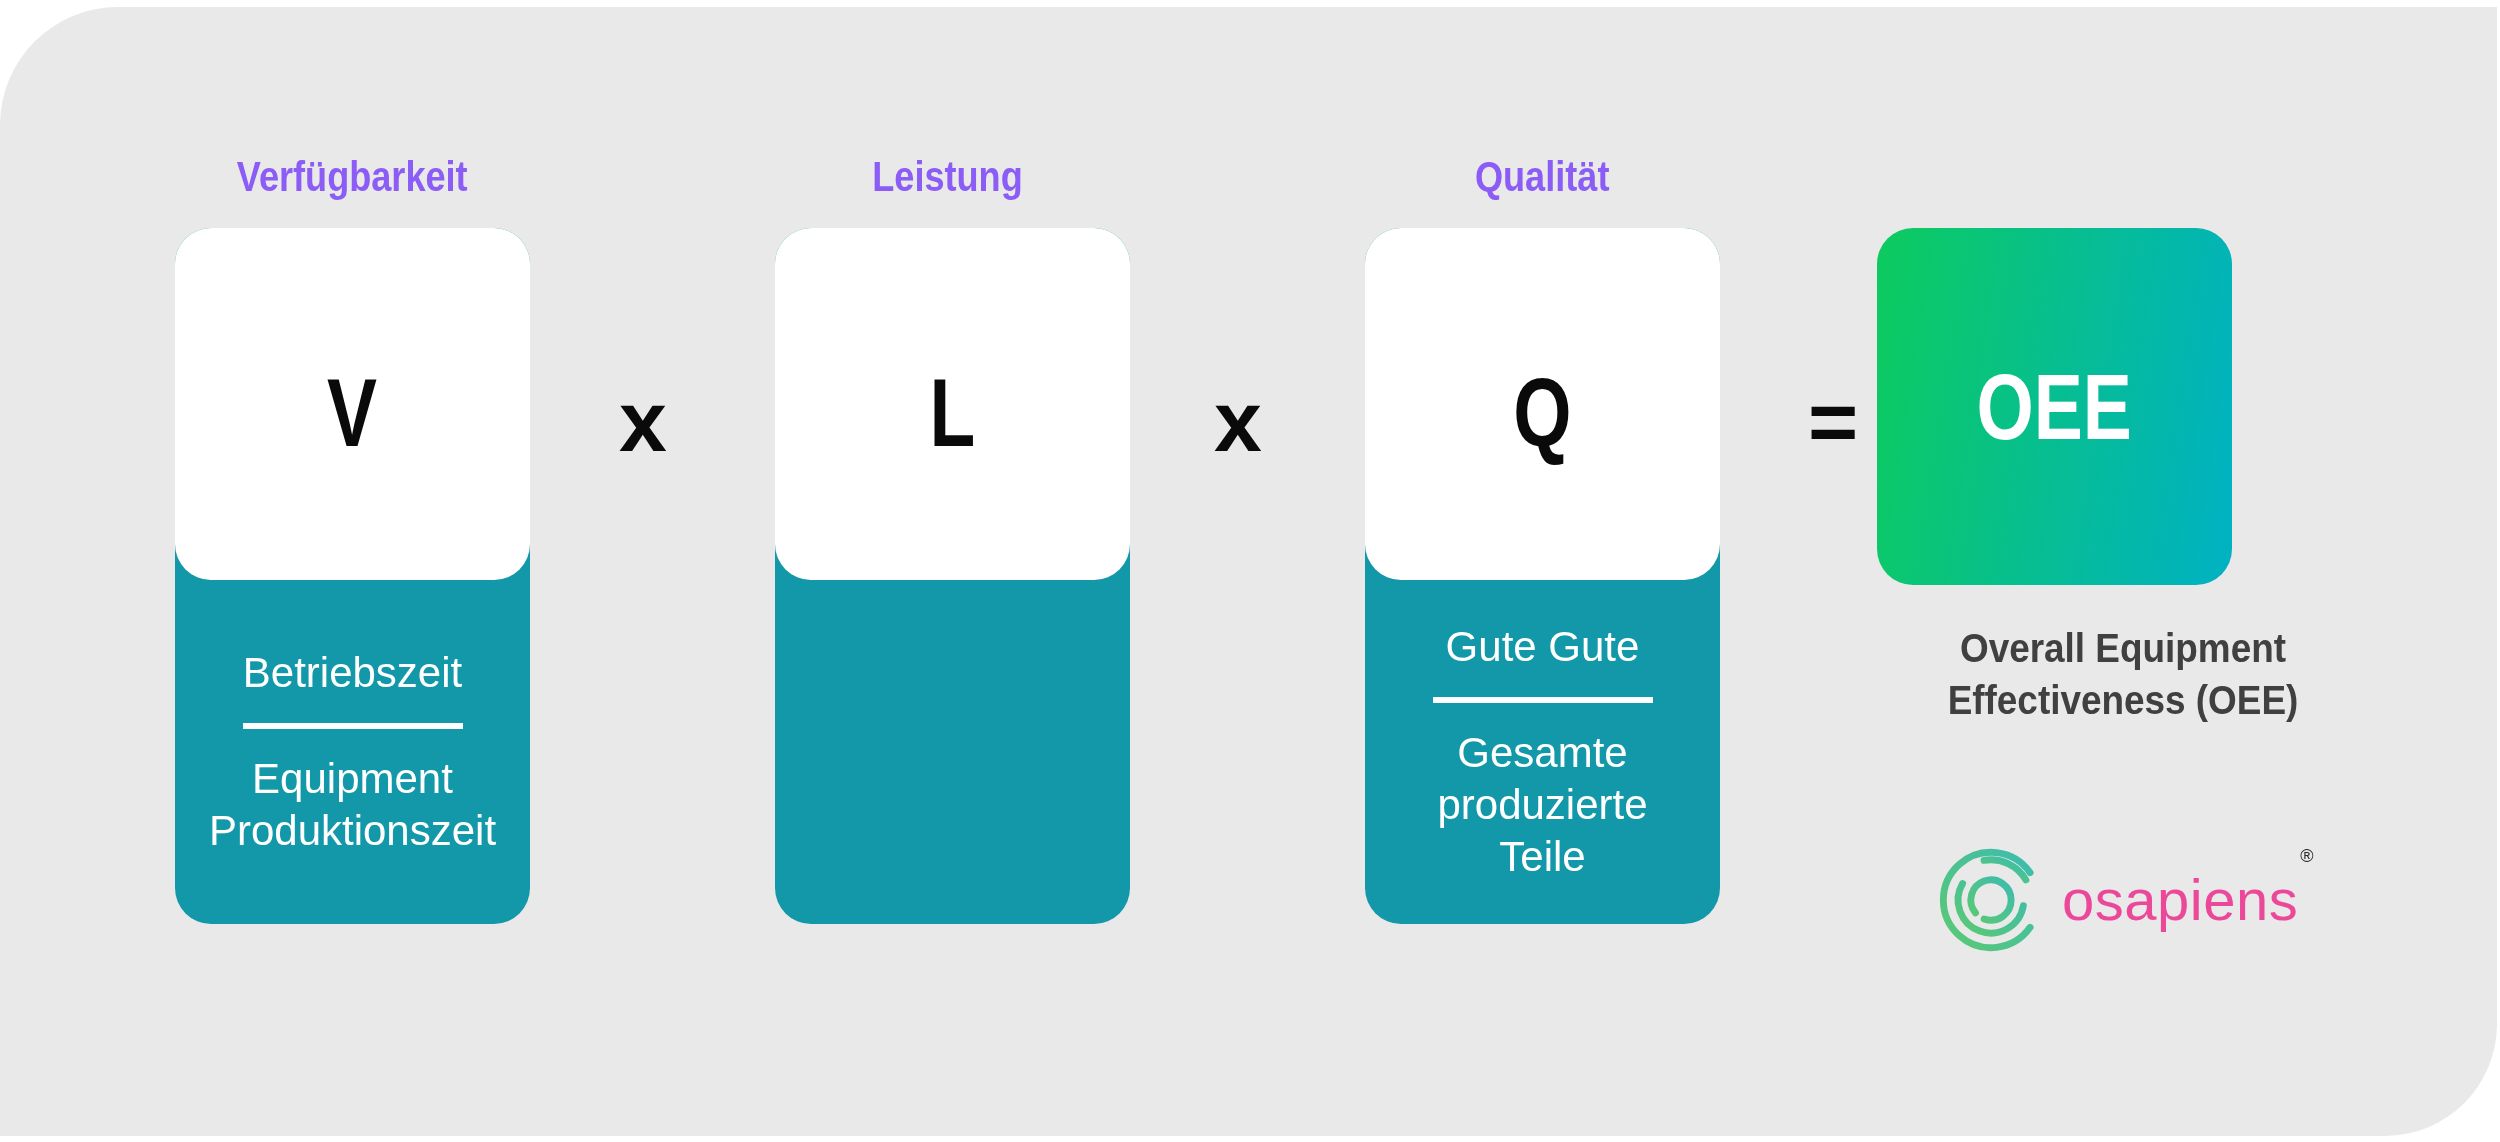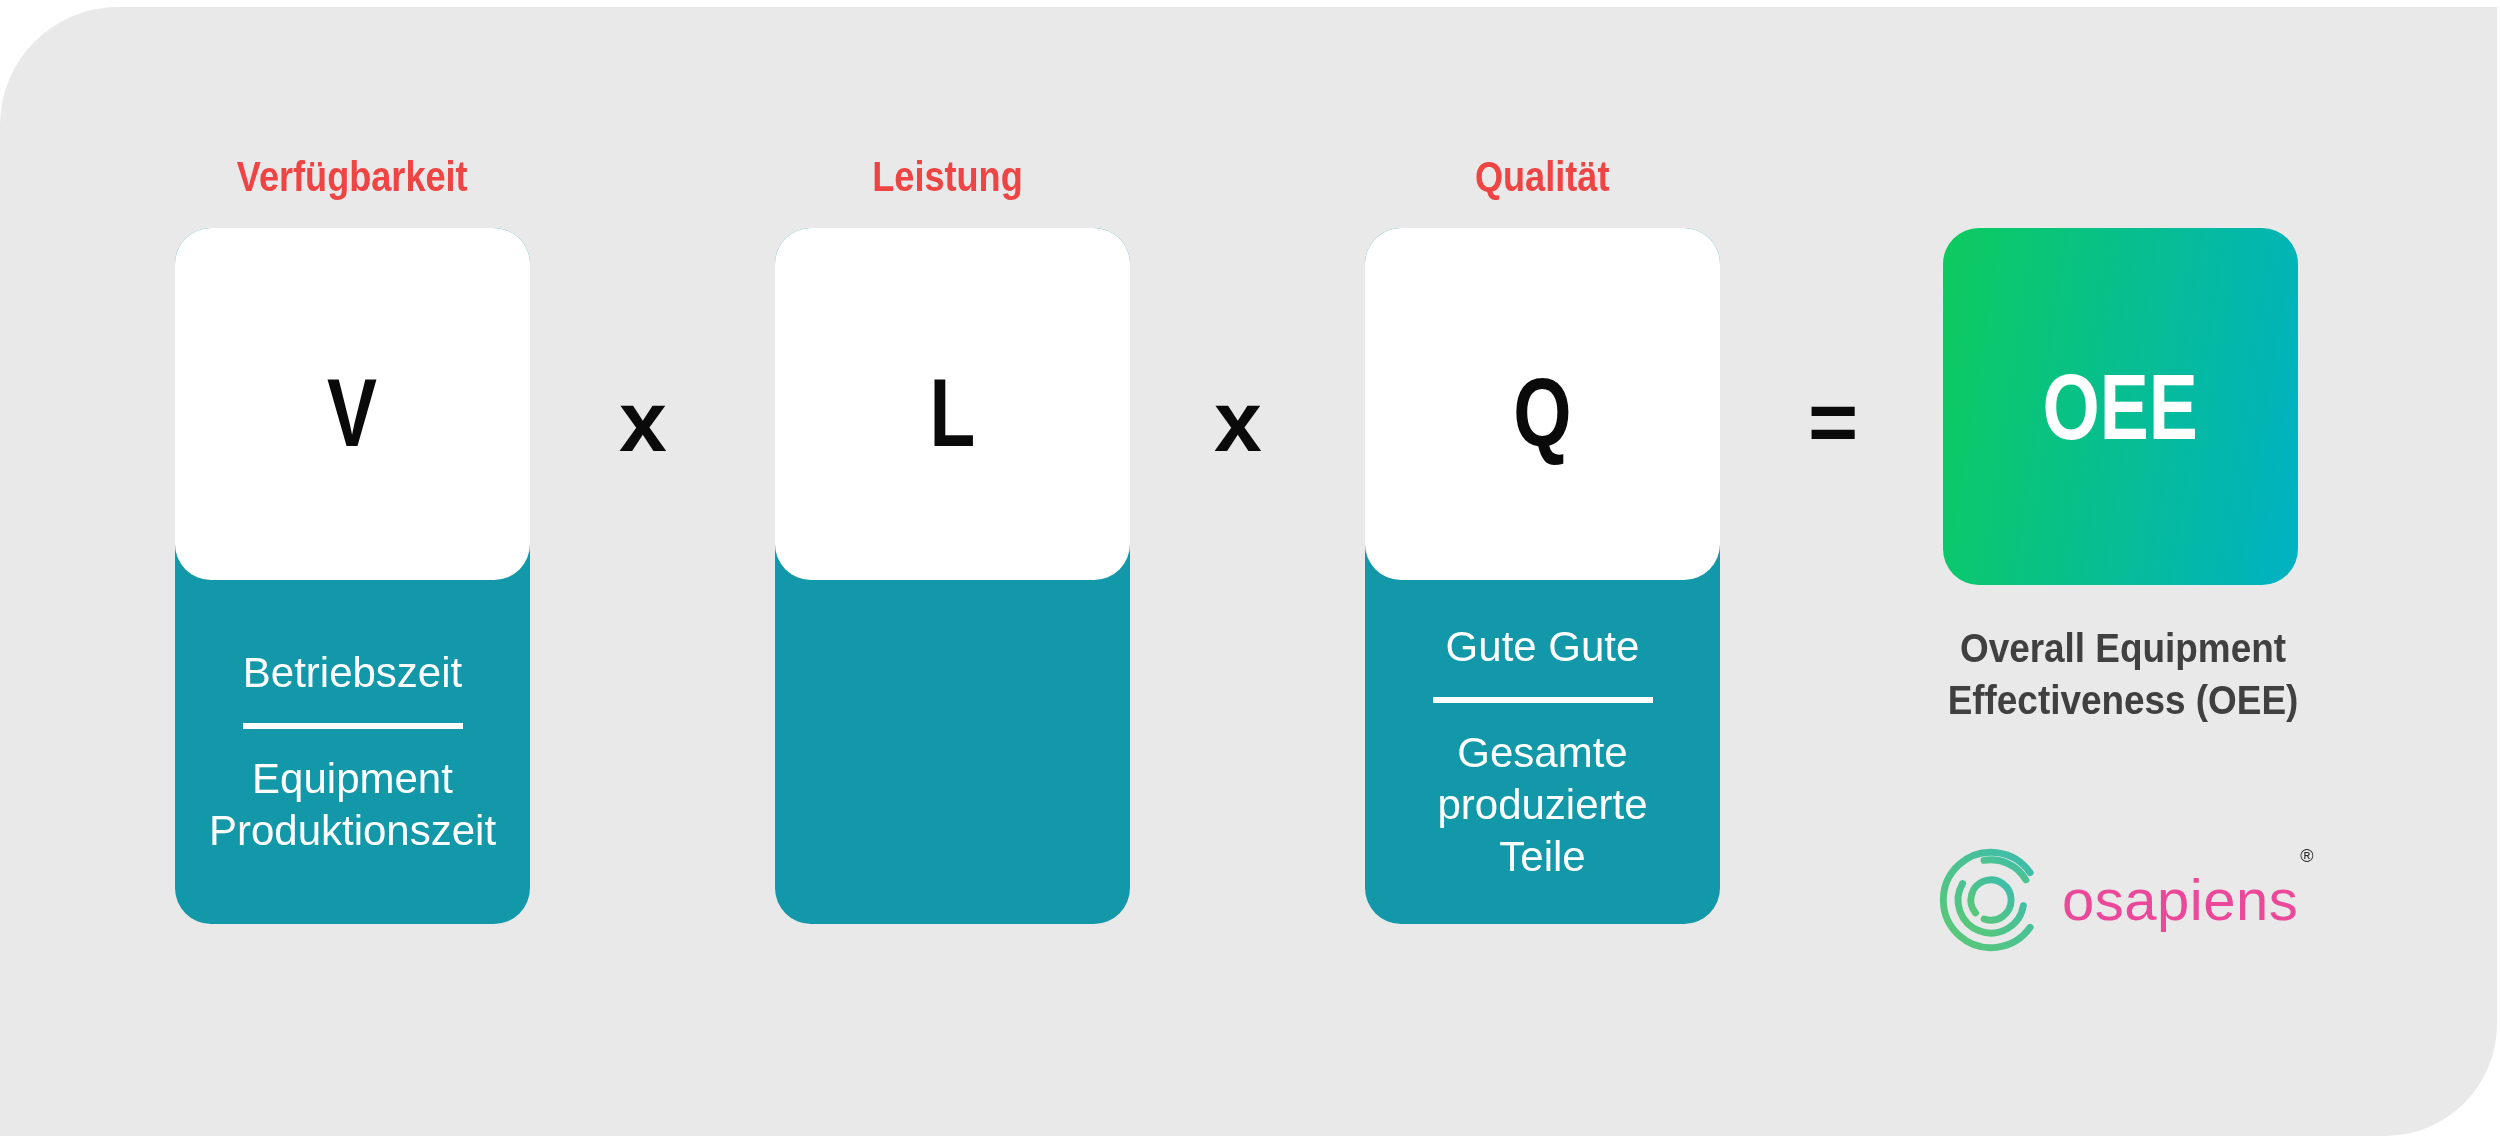--- a/index.html
+++ b/index.html
@@ -24,21 +24,21 @@
     background: var(--background, #e9e9e9);
     border-radius: 118px 0 112px 0;
   }
   .card-label {
     position: absolute;
     top: 156px;
     width: 355px;
     text-align: center;
     font-weight: 700;
     font-size: 42px;
-    color: #ef4444;
+    color: #8b5cf6;
     line-height: 1;
   }
   .card-label > span {
     display: inline-block;
     transform: scaleX(0.86);
   }
   .factor-card {
     position: absolute;
     top: 228px;
     width: 355px;
@@ -104,21 +104,21 @@
     display: flex;
     align-items: center;
     justify-content: center;
     font-weight: 700;
     font-size: 86px;
     color: #0a0a0a;
     line-height: 1;
   }
   .oee-card {
     position: absolute;
-    left: 1943px;
+    left: 1877px;
     top: 228px;
     width: 355px;
     height: 357px;
     border-radius: 36px;
     background: linear-gradient(99deg, var(--gradient_start, #0dcb5e), var(--gradient_end, #00b1c4));
     display: flex;
     align-items: center;
     justify-content: center;
   }
   .oee-text {

